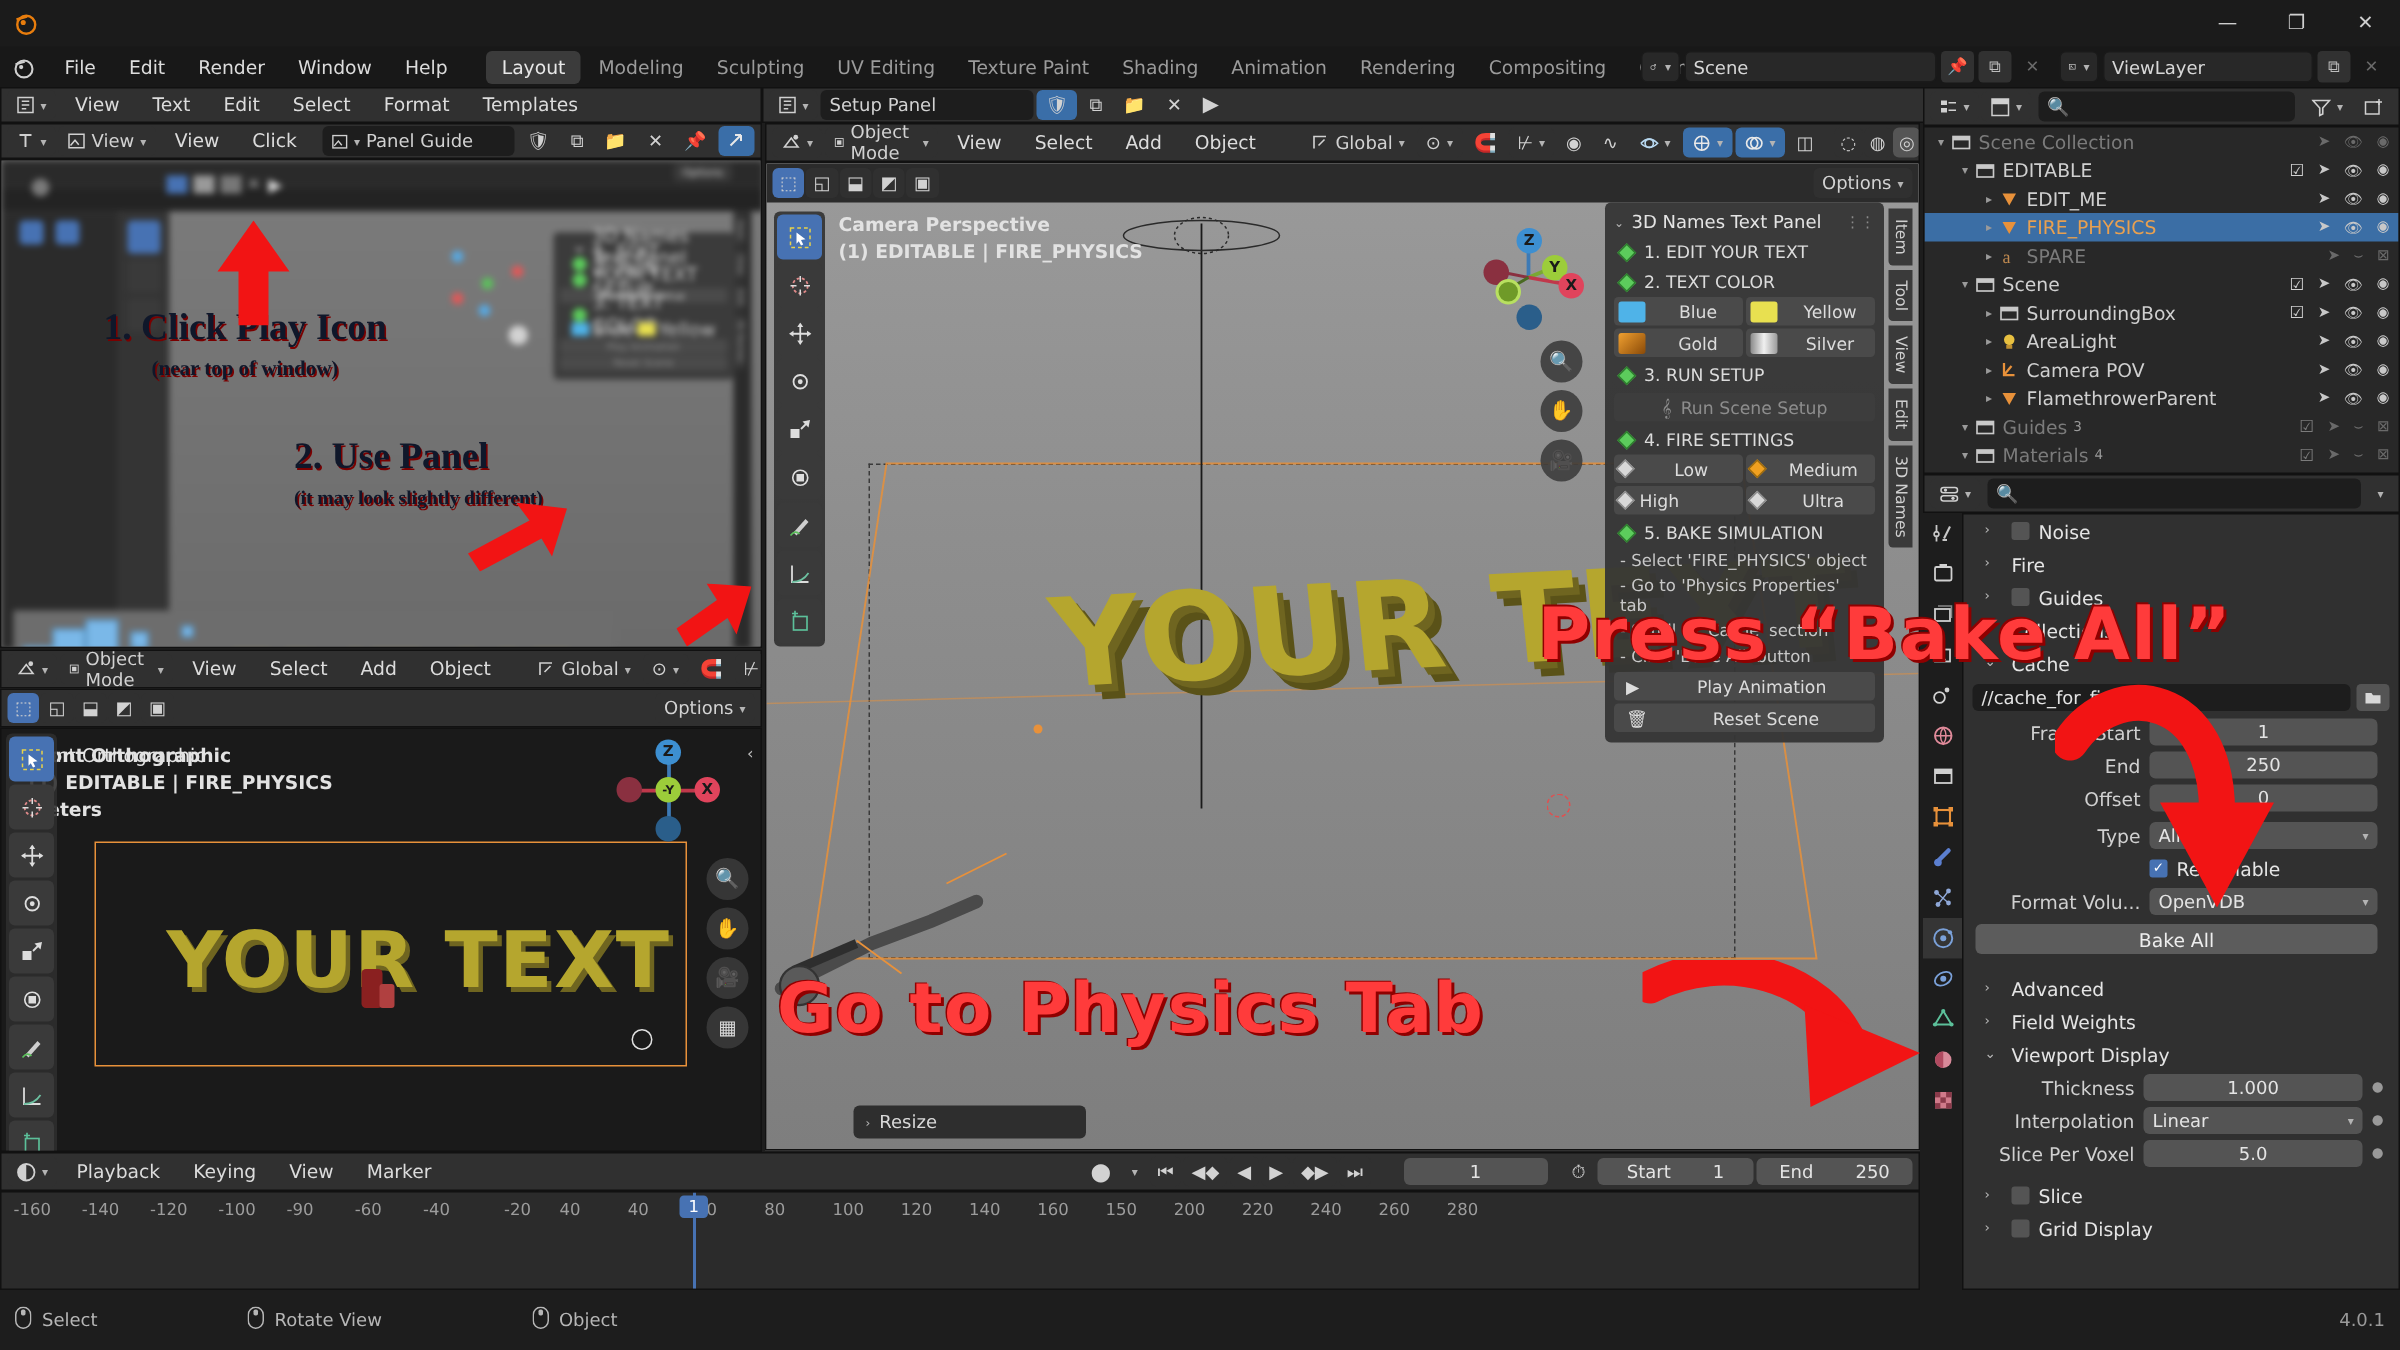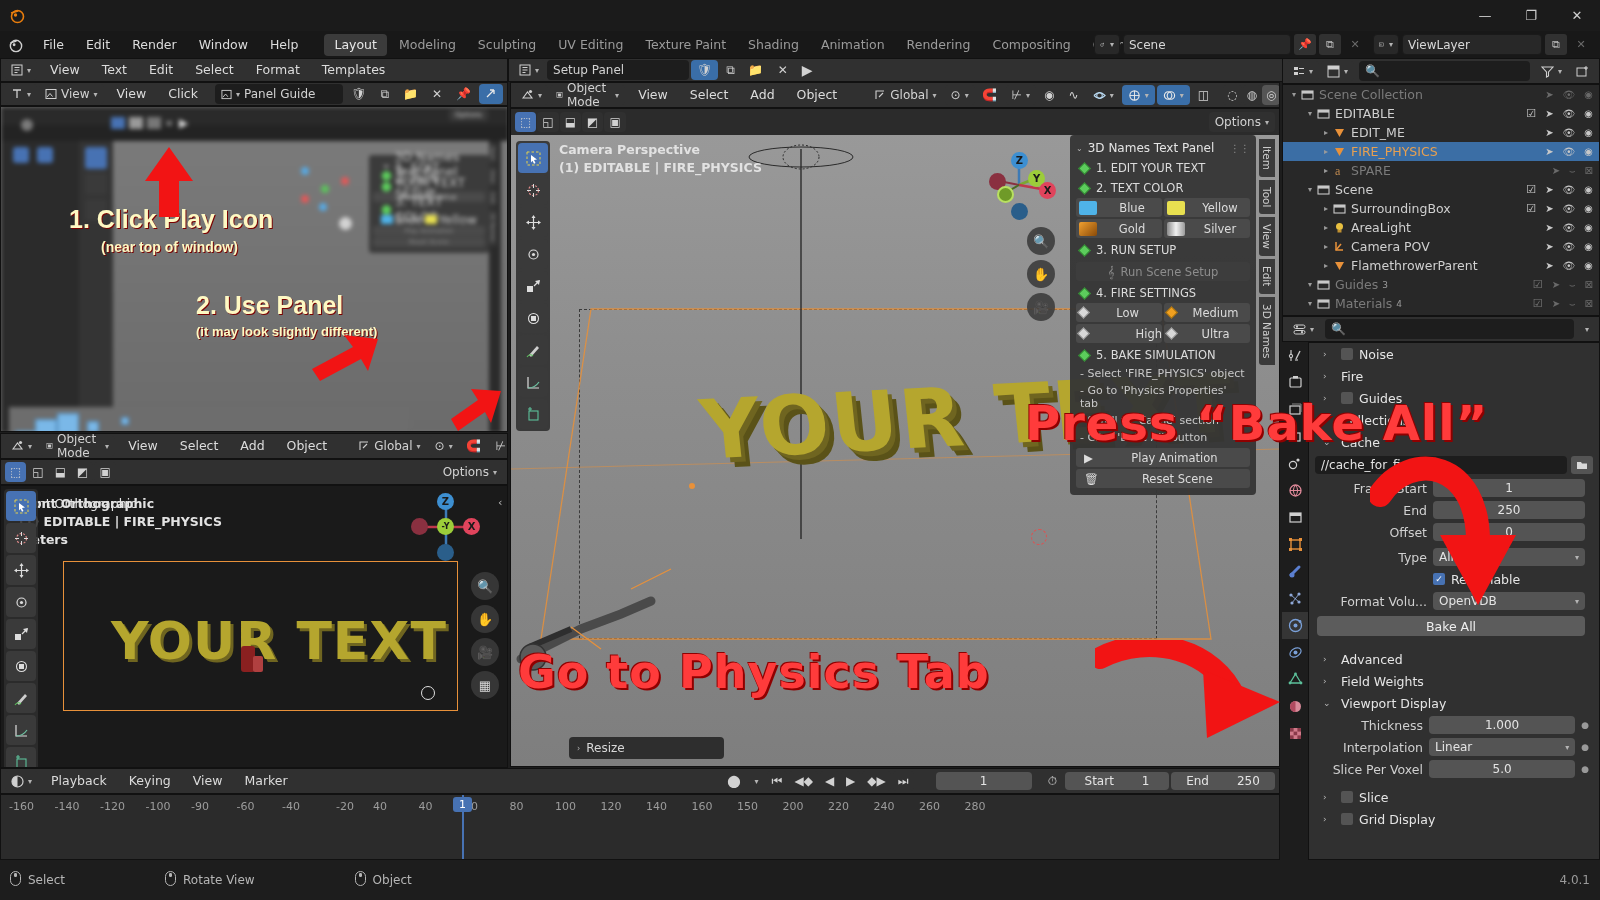--- a/index.html
+++ b/index.html
@@ -62,22 +62,22 @@
   #pv-panel { left:368px; top:48px; width:120px; height:98px; background:#3b3b3b;
     border-radius:3px; font-size:6.5px; color:#c9c9c9; padding:3px 4px; }
   #pv-panel .prow { display:flex; align-items:center; gap:3px; height:11px; }
   #pv-panel .pbtn { background:#4a4a4a; border-radius:2px; height:10px; margin:1px 0;
     display:flex; align-items:center; justify-content:center; }
   #pv-rightstrip { left:488px; top:34px; width:12px; height:292px; background:#2b2b2b; }
   .vtab { writing-mode:vertical-rl; font-size:5.5px; color:#9a9a9a; background:#383838;
     margin:2px 0; padding:4px 1px; border-radius:2px; }
 
   
-  .redtxt { color:#fef9c3; font-weight:bold; text-shadow:1px 1px 0 #7a0000;
-    font-family:Liberation Sans, sans-serif; white-space:nowrap; }
+  .redtxt { color:#0f172a; font-weight:bold; text-shadow:1px 1px 0 #7a0000;
+    font-family:Liberation Serif, serif; white-space:nowrap; }
 
   
   .arrow { position:absolute; }
 
   
   #logocard { left:8px; top:300px; width:400px; height:128px; background:#6d6d6d; }
   #logo3d { left:14px; top:306px; width:135px; height:110px; }
   .cube { position:absolute; background:#7ab8e8; border:1px solid #4d87b5; }
   #editme { left:150px; top:318px; font-size:48px; font-weight:bold; color:#c9b93a;
     letter-spacing:2px; text-shadow:3px 3px 0 #8a7d1a; font-family:"DejaVu Sans",sans-serif; }
@@ -827,21 +827,21 @@
       <span style="flex:1;text-align:center">Low</span>
       </div>
     <div class="np-btn">
         <span class="diam o"></span>
       <span style="flex:1;text-align:center">Medium</span>
       </div>
   </div>
   <div class="np-btnrow">
     <div class="np-btn">
         <span class="diam w"></span>
-      <span style="flex:1;text-align:right">High</span>
+      <span style="flex:1;text-align:left">High</span>
       </div>
     <div class="np-btn">
         <span class="diam w"></span>
       <span style="flex:1;text-align:center">Ultra</span>
       </div>
   </div>
   <div class="np-item">
       <span class="diam"></span>
     <span>5. BAKE SIMULATION</span>
     </div>

